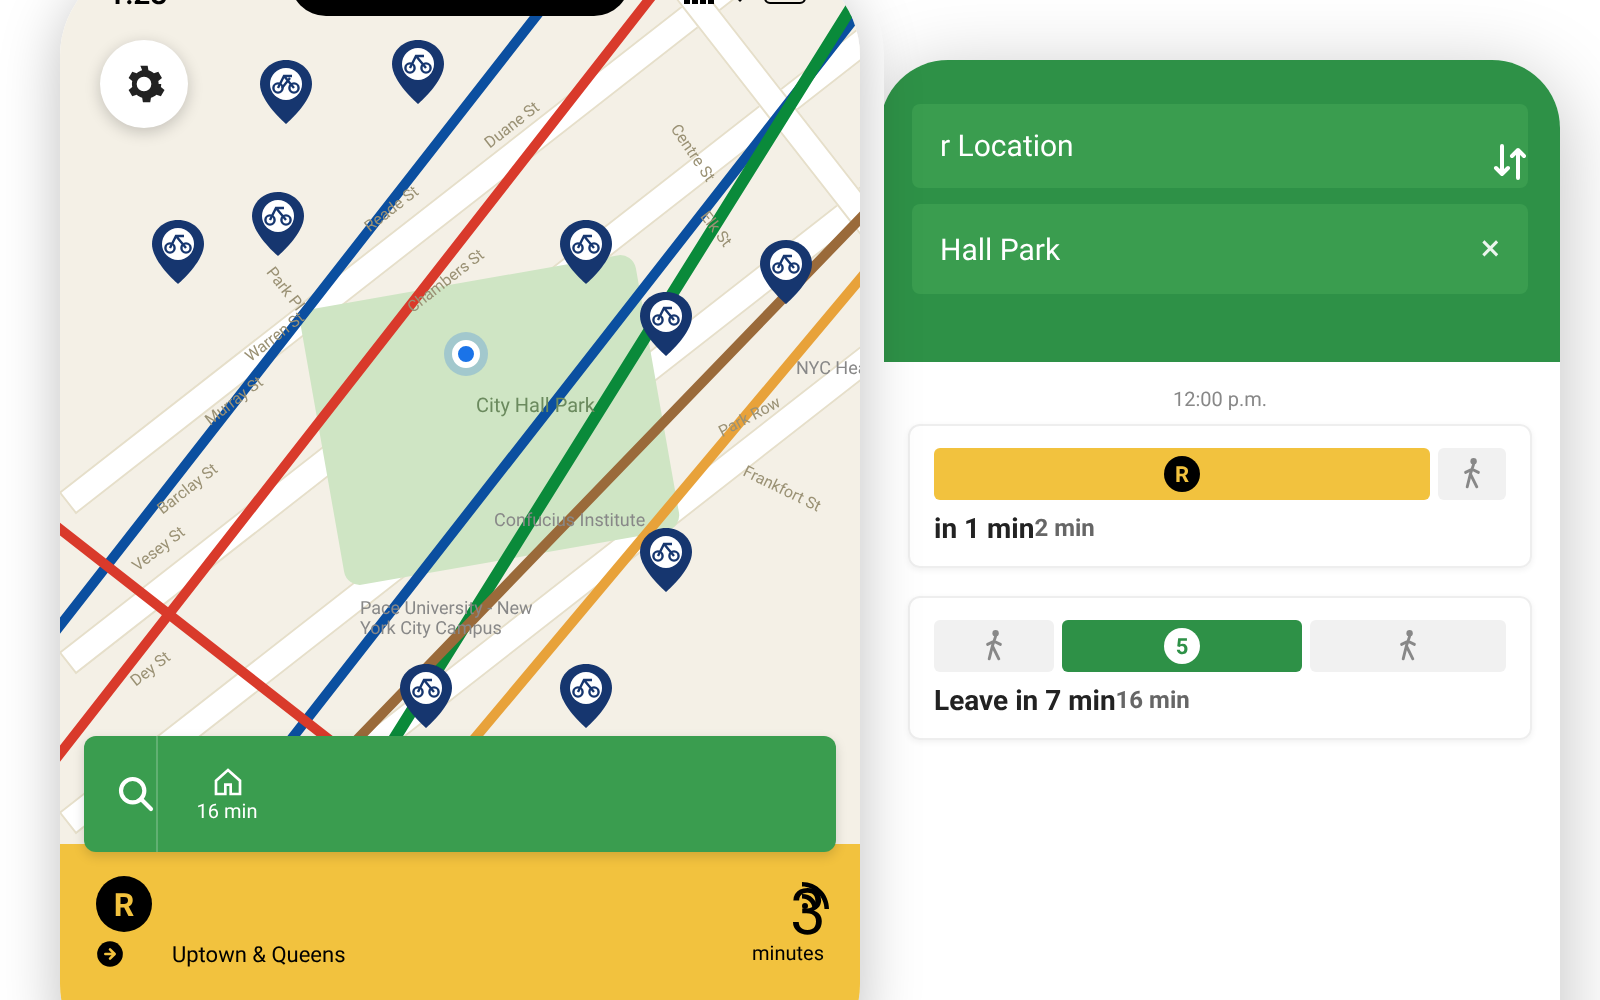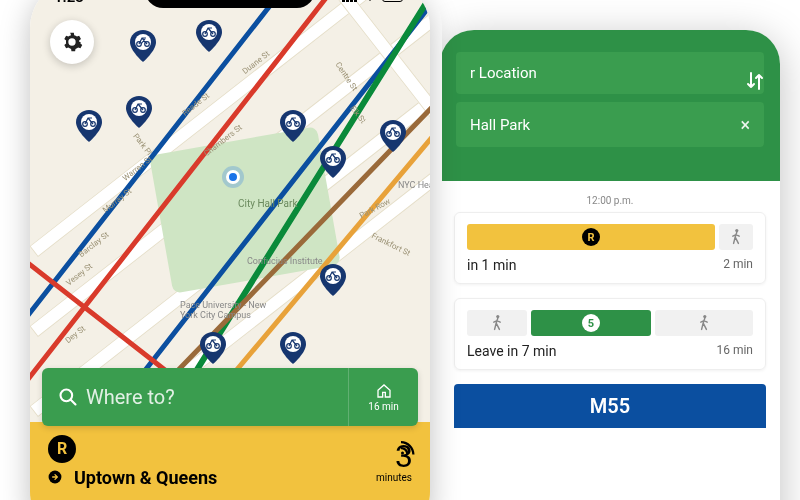--- a/index.html
+++ b/index.html
@@ -194,21 +194,21 @@
     height: 28px;
     border-radius: 50%;
     background: #000;
     color: #f2c23e;
     font-weight: 700;
     font-size: 16px;
     display: inline-flex;
     align-items: center;
     justify-content: center;
   }
-  .dest-row { display: flex; align-items: center; gap: 12px; font-size:18px; font-weight:700;}
+  .dest-row { display: flex; align-items: center; gap: 24px; font-size:11px; font-weight:400;}
   .bottom-right { text-align: right; position: relative;}
   .eta-num { font-size: 32px; font-weight: 400; line-height:1; letter-spacing:-1px;}
   .eta-unit { font-size: 10px; text-align: center; }
   .rss-arc { position:absolute; top:-2px; right:-4px; }
 
   
   .phone-right {
     position: absolute;
     right: 20px;
     top: 30px;
@@ -282,21 +282,21 @@
     box-shadow: 0 1px 3px rgba(0,0,0,0.06);
   }
   .route-bar-row { display:flex; align-items:center; gap:4px; height:28px; margin-bottom:6px;}
   .seg { height:26px; display:flex; align-items:center; justify-content:center; border-radius:3px; font-size:12px;}
   .seg-walk { background:#f1f1f1; color:#777; width:34px;}
   .seg-yellow { background:#f2c23e; flex:1; gap:6px;}
   .seg-green { background:#2e9147; color:#fff; width:120px; gap:6px;}
   .line-badge-sm { width:18px;height:18px;border-radius:50%;display:inline-flex;align-items:center;justify-content:center;font-size:11px;font-weight:700;}
   .badge-r { background:#000; color:#f2c23e;}
   .badge-5 { background:#fff; color:#2e9147;}
-  .route-info-row { display:flex; justify-content:space-between; font-size:12px; color:#666;}
+  .route-info-row { display:flex; justify-content:flex-start; font-size:12px; color:#666;font-weight:bold;}
   .route-info-row .lead { color:#222; font-size:14px;}
 
   .bus-banner {
     background:#0b4fa0;
     color:#fff;
     text-align:center;
     font-size:20px;
     font-weight:600;
     padding:10px;
     border-radius:4px 4px 0 0;
@@ -446,21 +446,20 @@
     <svg width="22" height="22" viewBox="0 0 24 24">
         <path fill="#222" d="M12 8a4 4 0 100 8 4 4 0 000-8zm9.4 4c0 .6-.1 1.1-.2 1.7l2 1.6-2 3.4-2.4-.8c-.9.7-1.9 1.3-3 1.6l-.4 2.5h-4l-.4-2.5c-1.1-.3-2.1-.9-3-1.6l-2.4.8-2-3.4 2-1.6c-.1-.6-.2-1.1-.2-1.7s.1-1.1.2-1.7l-2-1.6 2-3.4 2.4.8c.9-.7 1.9-1.3 3-1.6L10 2h4l.4 2.5c1.1.3 2.1.9 3 1.6l2.4-.8 2 3.4-2 1.6c.1.6.2 1.1.2 1.7z"></path>
       </svg>
   </div>
 
   <div class="search-bar">
     <svg width="20" height="20" viewBox="0 0 24 24">
         <circle cx="10" cy="10" r="7" fill="none" stroke="#fff" stroke-width="2.5"></circle>
         <line x1="15" y1="15" x2="21" y2="21" stroke="#fff" stroke-width="2.5" stroke-linecap="round"></line>
       </svg>
-    <span class="search-placeholder">Where to?</span>
     <div class="home-chip">
       <svg width="16" height="16" viewBox="0 0 24 24">
           <path d="M3 11 L12 3 L21 11 V21 H14 V14 H10 V21 H3 Z" fill="none" stroke="#fff" stroke-width="2"></path>
         </svg>
       <span>16 min</span>
     </div>
   </div>
 
   <div class="bottom-card">
     <div class="bottom-left">
@@ -537,15 +536,14 @@
               <path d="M7 4 L5 10 L3 18 M5 10 L9 18 M6 7 L10 9 M6 7 L2 9" stroke="#888" stroke-width="1.8" fill="none" stroke-linecap="round"></path>
             </svg>
         </div>
       </div>
       <div class="route-info-row">
         <span class="lead">Leave in 7 min</span>
         <span>16 min</span>
       </div>
     </div>
 
-    <div class="bus-banner">M55</div>
   </div>
 </div>
 
 </body></html>

